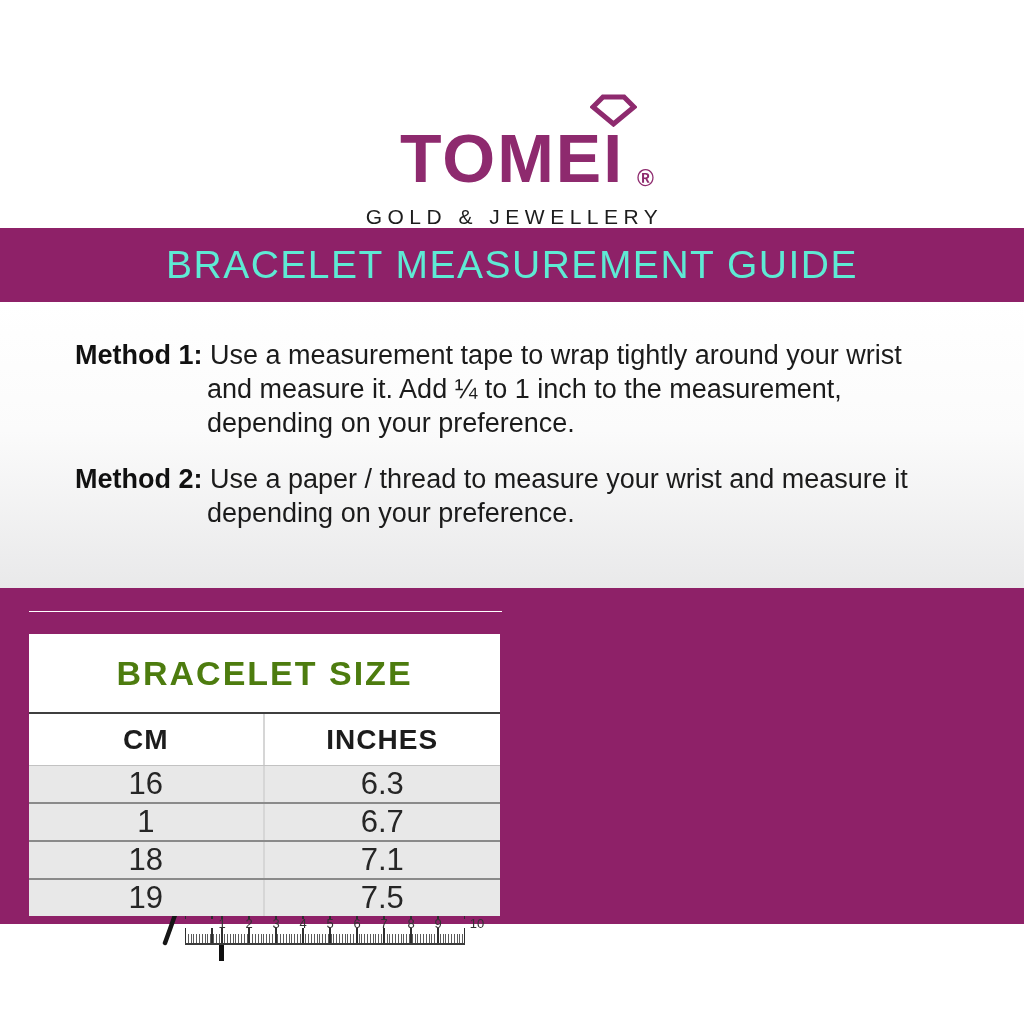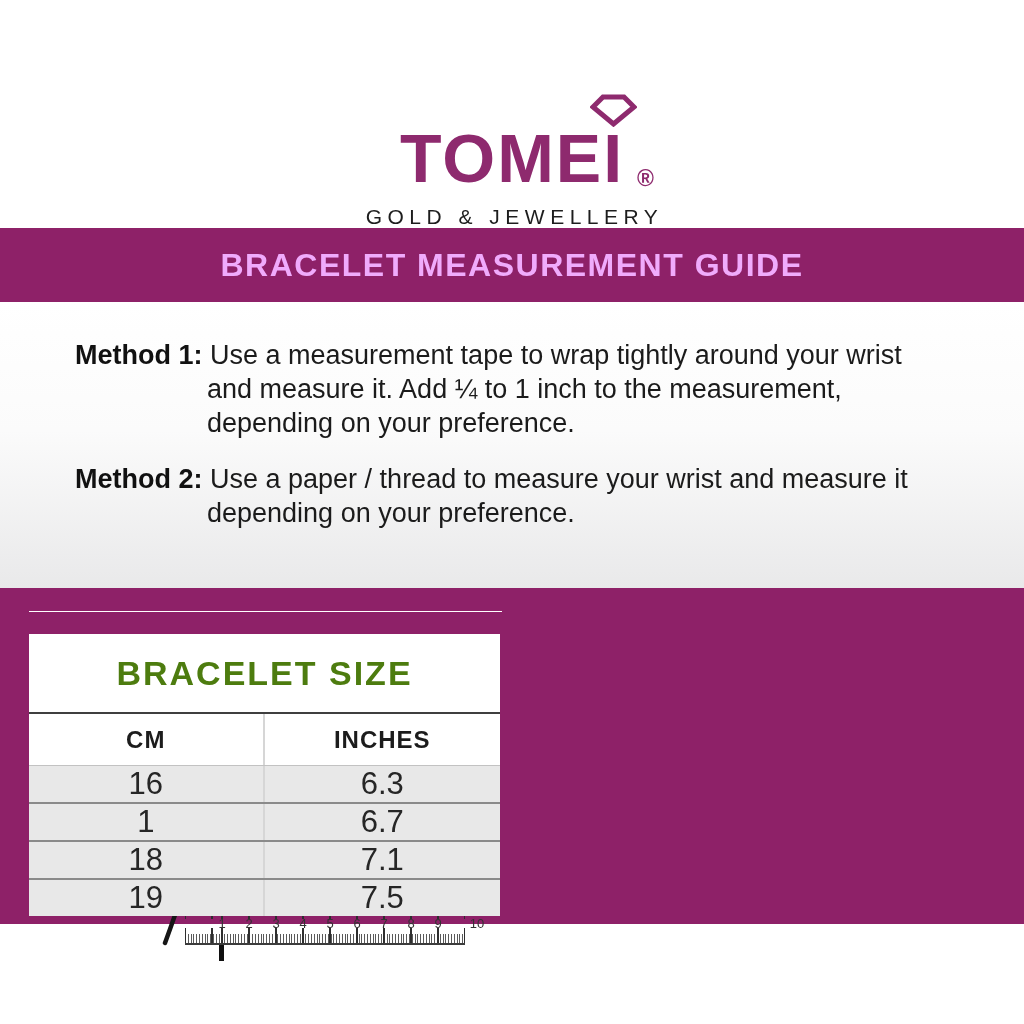--- a/index.html
+++ b/index.html
@@ -57,23 +57,23 @@
 
   
   .banner {
     height: 74px;
     background: #8E2168;
     display: flex;
     align-items: center;
     justify-content: center;
   }
   .banner-title {
-    color: #f0abfc;
-    font-size: 32px;
-    font-weight: 700;
+    color: #5eead4;
+    font-size: 39px;
+    font-weight: 400;
     letter-spacing: 1.5px;
     white-space: nowrap;
   }
 
   
   .methods {
     height: 286px;
     background: linear-gradient(180deg, #ffffff 0%, #fbfbfb 45%, #e9e9ea 100%);
     padding-top: 36px;
   }
@@ -157,21 +157,21 @@
     font-size: 34px; font-weight: 600; letter-spacing: 2px;
     color: #4d7c0f;
     border-bottom: 2px solid #3f3f3f;
   }
   .tbl-subhead {
     height: 52px;
     display: flex;
     border-bottom: 1px solid #c2c2c2;
   }
   .tbl-subhead .tcell {
-    font-size: 24px; font-weight: 600; letter-spacing: 1px; color: #1c1c1c;
+    font-size: 28px; font-weight: 600; letter-spacing: 1px; color: #1c1c1c;
     background: #ffffff;
   }
   .tbl-rows { flex: 1; display: flex; flex-direction: column; }
   .trow { flex: 1; display: flex; background: #e8e8e8; }
   .trow + .trow { border-top: 2px solid #8a8a8a; }
   .tcell {
     width: 50%;
     display: flex; align-items: center; justify-content: center;
     font-size: 31px; color: #262626;
   }

